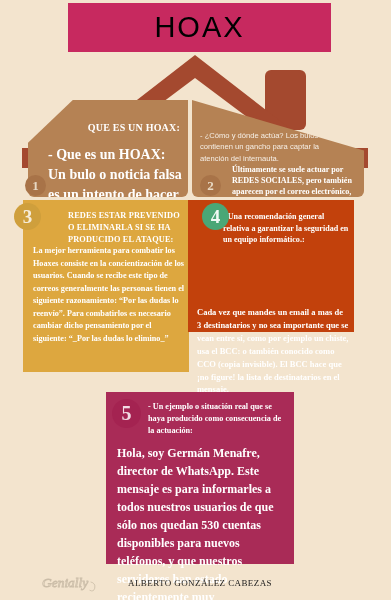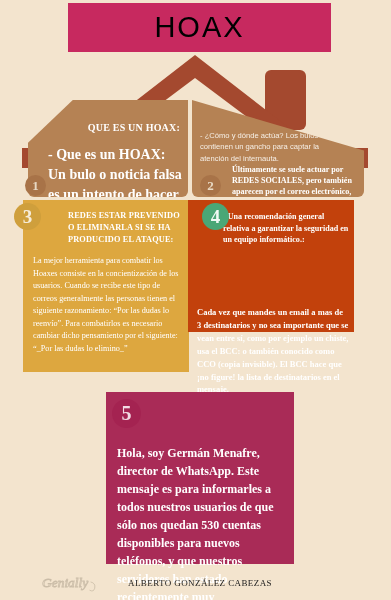--- a/index.html
+++ b/index.html
@@ -204,25 +204,25 @@
     width: 116px;
     color: #ffffff;
     font-size: 8.3px;
     font-weight: bold;
     line-height: 1.45;
     letter-spacing: 0.15px;
   }
   .panel-3 .p-body {
     position: absolute;
     left: 10px;
-    top: 55px;
+    top: 45px;
     width: 152px;
     color: #ffffff;
     font-size: 8.2px;
-    font-weight: normal;
+    font-weight: bold;
     line-height: 1.53;
   }
 
   
   .panel-4 {
     left: 188px;
     top: 200px;
     width: 166px;
     height: 132px;
     background: #c2410c;
@@ -341,20 +341,21 @@
   </div>
   <div class="badge badge-3">3</div>
 
   <div class="panel panel-4">
     <div class="p-heading">- Una recomendación general relativa a garantizar la seguridad en un equipo informático.:</div>
     <div class="p-body">Cada vez que mandes un email a mas de 3 destinatarios y no sea importante que se vean entre sí, como por ejemplo un chiste, usa el BCC: o también conocido como CCO (copia invisible). El BCC hace que ¡no figure! la lista de destinatarios en el mensaje.</div>
   </div>
   <div class="badge badge-4">4</div>
 
   <div class="panel panel-5">
+    <div class="p-heading">- Un ejemplo o situación real que se haya producido como consecuencia de la actuación:</div>
     <div class="p-body">Hola, soy Germán Menafre, director de WhatsApp. Este mensaje es para informarles a todos nuestros usuarios de que sólo nos quedan 530 cuentas disponibles para nuevos teléfonos, y que nuestros servidores han estado recientemente muy congestionados, por lo que estamos pidiendo su ayuda para solucionar este problema. Necesitamos que nuestros usuarios activos reenvien este mensaje (…) Mañana empiezan a cobrar los mensajes por WhatsApp a 0,37 centavos. Reenvia este mensaje a más de 9 personas de tus contactos y te será gratuito de por vida.</div>
   </div>
   <div class="badge badge-5">5</div>
 
   <div class="author">ALBERTO GONZÁLEZ CABEZAS</div>
 
   <div class="genially-logo">
     <svg viewBox="0 0 120 40" width="62" height="22" aria-hidden="true">
       <text x="2" y="28" font-family="Liberation Serif, serif" font-size="26" font-style="italic" fill="none" stroke="#cbbda8" stroke-width="1.6">Genially</text>
       <path d="M96 18 q10 2 8 12 q-2 8 -10 4" fill="none" stroke="#cbbda8" stroke-width="1.6"></path>

